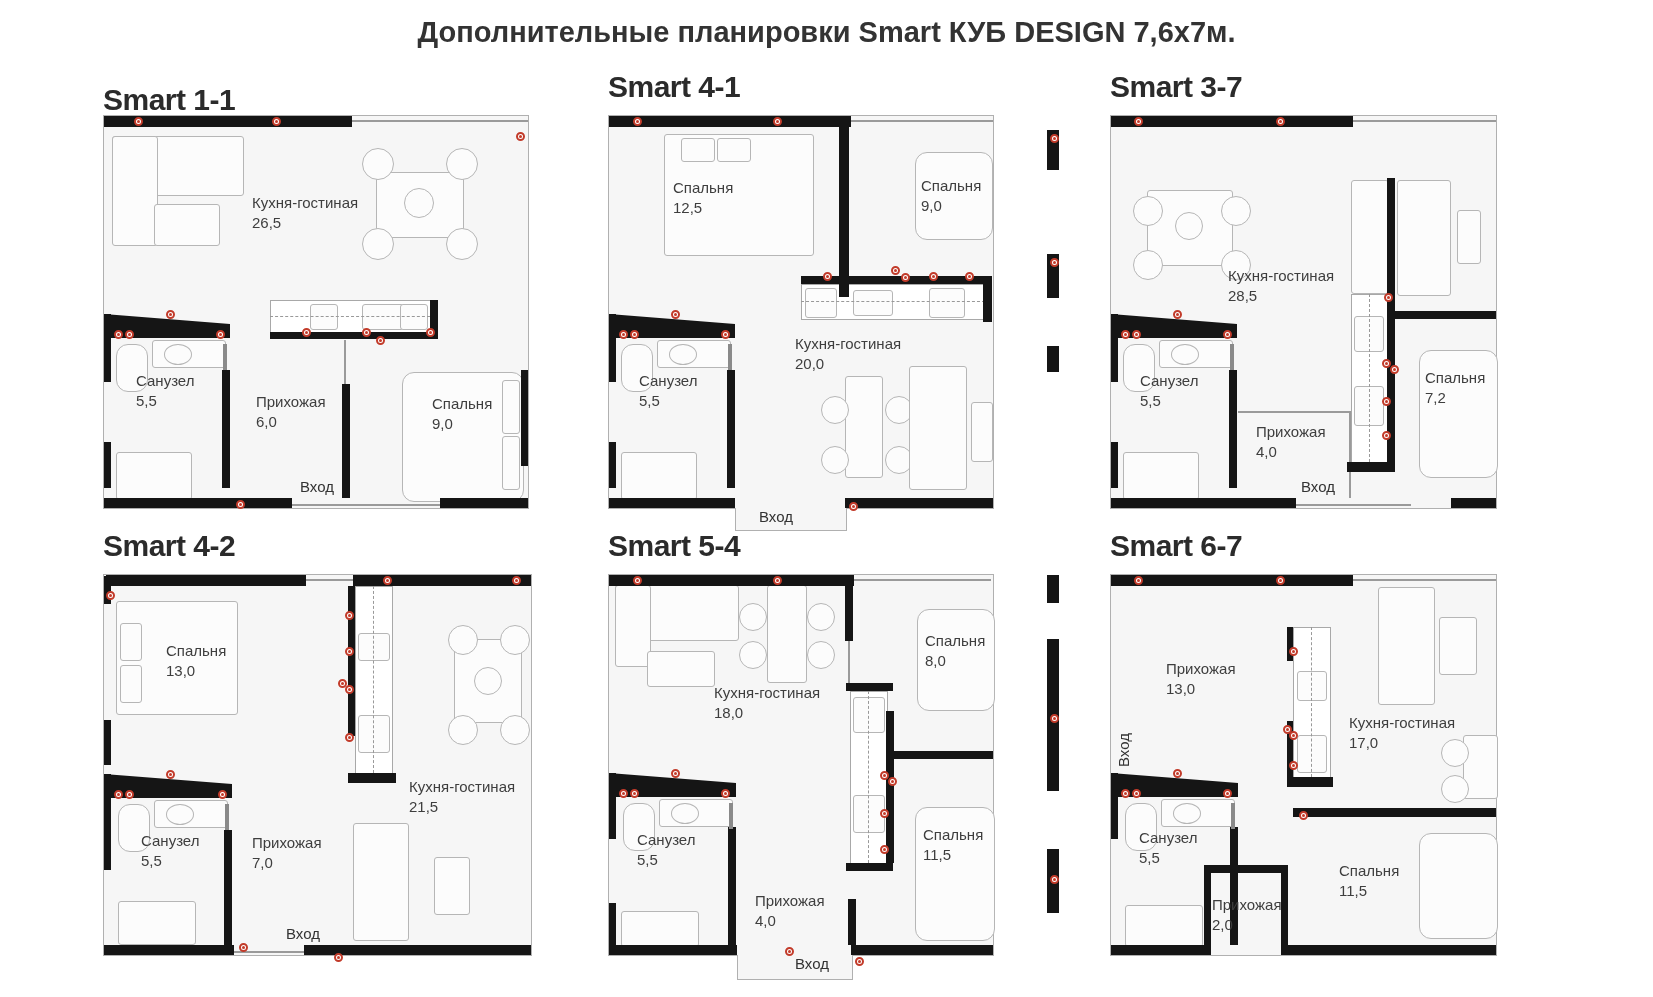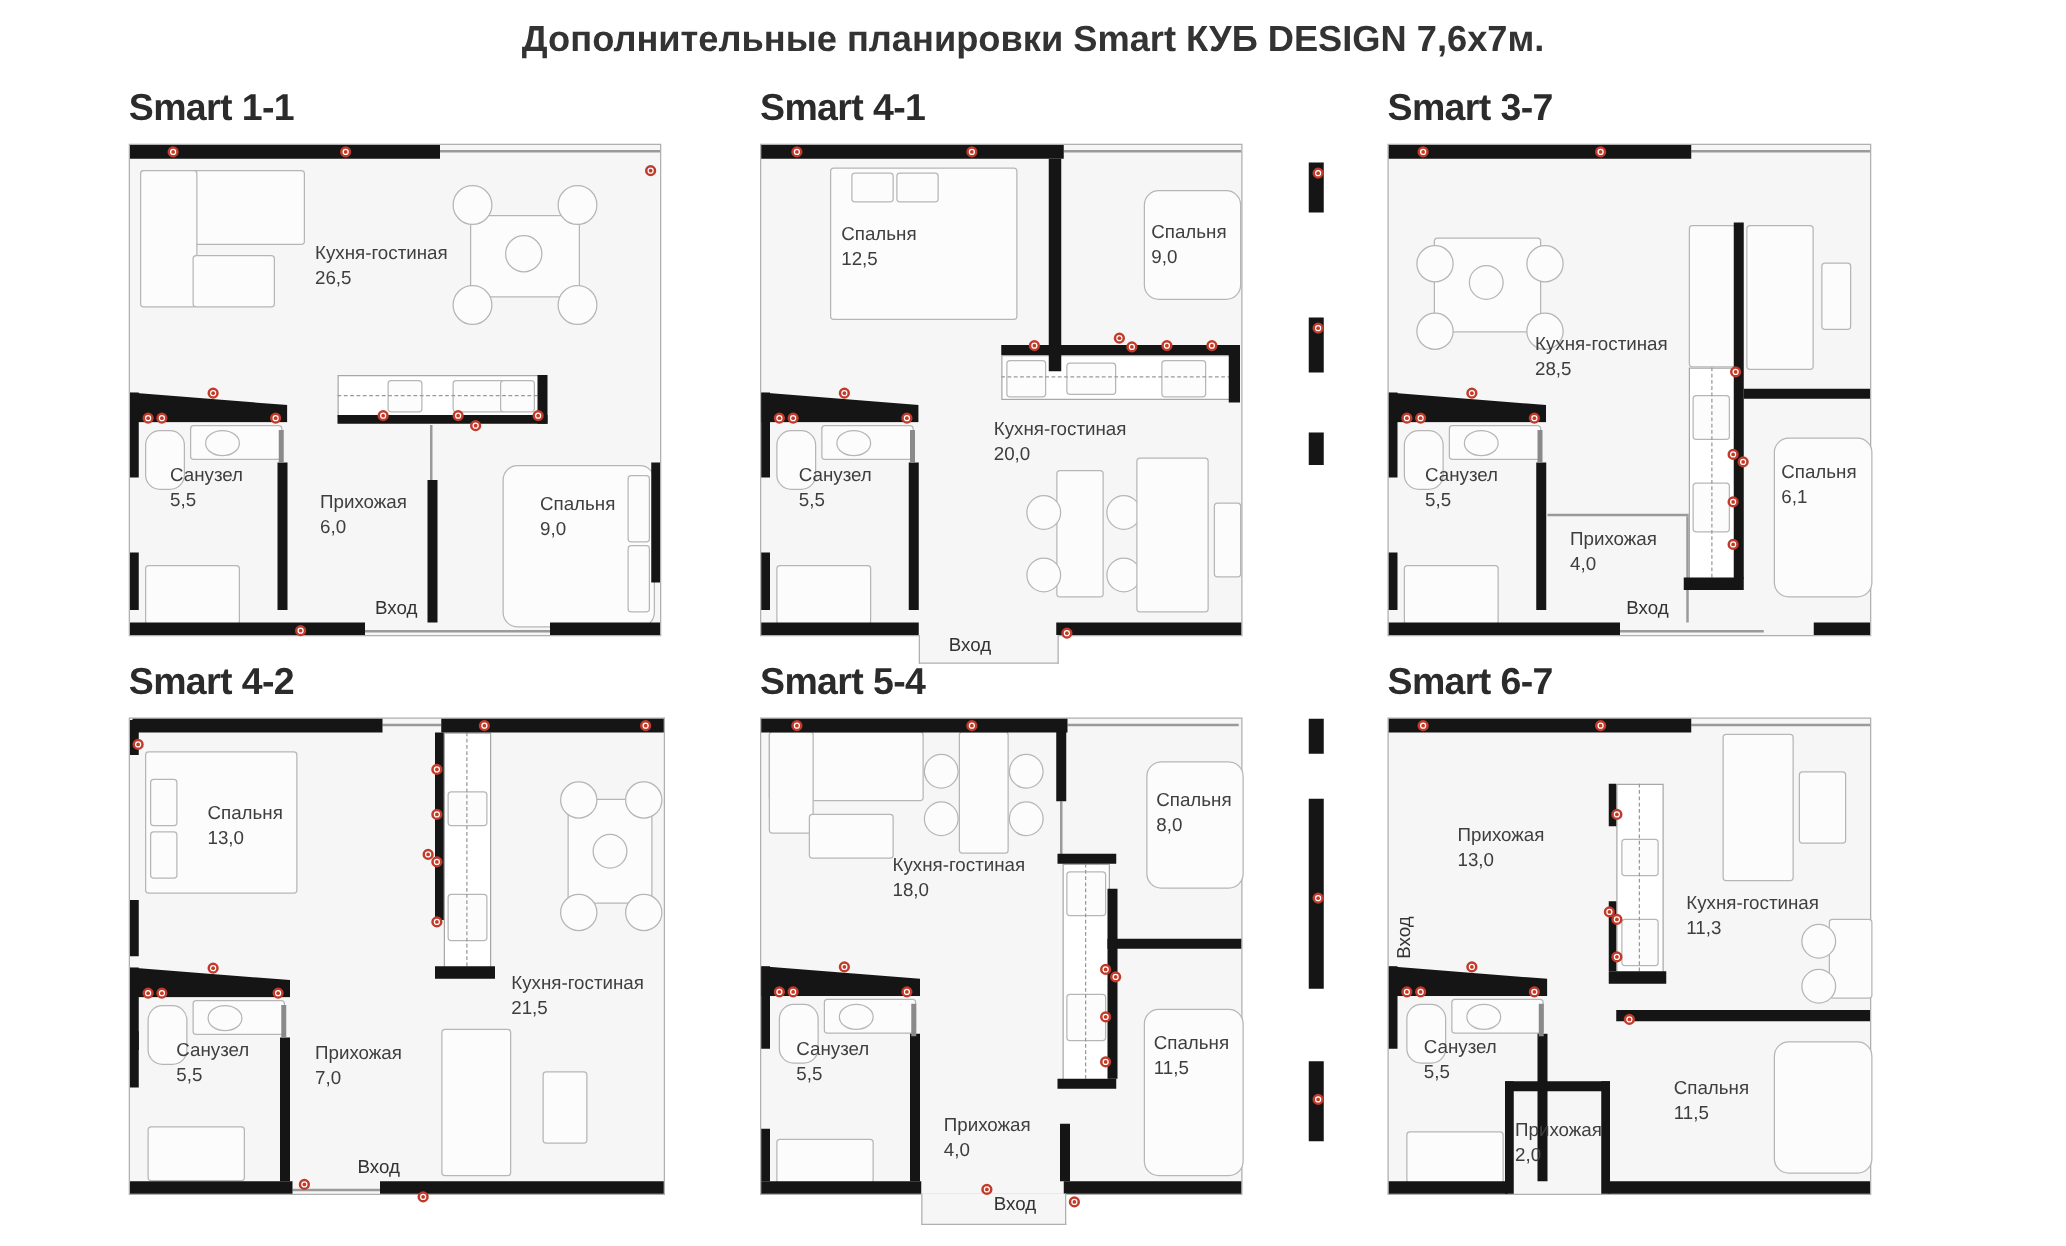--- a/index.html
+++ b/index.html
@@ -26,21 +26,21 @@
   .room-label{position:absolute;font-size:15px;color:#3e3e3e;line-height:1.3;z-index:5;white-space:nowrap;}
   .entr{position:absolute;font-size:15px;color:#333;z-index:5;white-space:nowrap;}
   .vtext{writing-mode:vertical-rl;transform:rotate(180deg);}
   .prot{position:absolute;background:#f6f6f6;border:1px solid #b0b0b0;border-top:none;z-index:4;}
 </style>
 </head>
 <body>
 
 <div class="main-title">Дополнительные планировки Smart КУБ DESIGN 7,6х7м.</div>
 
-<div class="plan-title" style="left:103px;top:70px">Smart 1-1</div>
+<div class="plan-title" style="left:103px;top:83px">Smart 1-1</div>
 <div class="plan-title" style="left:608px;top:70px">Smart 4-1</div>
 <div class="plan-title" style="left:1110px;top:70px">Smart 3-7</div>
 <div class="plan-title" style="left:103px;top:529px">Smart 4-2</div>
 <div class="plan-title" style="left:608px;top:529px">Smart 5-4</div>
 <div class="plan-title" style="left:1110px;top:529px">Smart 6-7</div>
 
 <div class="plan" style="left:103px;top:115px;width:424px;height:392px">
   <div class="w" style="left:0;top:0;width:248px;height:11px"></div>
   <div class="tl" style="left:248px;top:4px;width:176px;height:2px"></div>
   <div class="w" style="left:417px;top:254px;width:7px;height:96px"></div>
@@ -230,21 +230,21 @@
   <div class="room-label" style="left:29px;top:255px">
     <div>Санузел</div>
     <div>5,5</div>
   </div>
   <div class="room-label" style="left:145px;top:306px">
     <div>Прихожая</div>
     <div>4,0</div>
   </div>
   <div class="room-label" style="left:314px;top:252px">
     <div>Спальня</div>
-    <div>6,1</div>
+    <div>7,2</div>
   </div>
   <div class="entr" style="left:190px;top:362px">Вход</div>
 </div>
 
 <div class="plan" style="left:103px;top:574px;width:427px;height:380px">
   <div class="w" style="left:2px;top:0;width:200px;height:11px"></div>
   <div class="tl" style="left:202px;top:4px;width:47px;height:2px"></div>
   <div class="w" style="left:249px;top:0;width:178px;height:11px"></div>
   <div class="w" style="left:0;top:1px;width:7px;height:28px"></div>
   <div class="w" style="left:0;top:145px;width:7px;height:45px"></div>
@@ -426,21 +426,21 @@
   <div class="o" style="left:62px;top:194px"></div>
   <div class="o" style="left:10px;top:214px"></div>
   <div class="o" style="left:21px;top:214px"></div>
   <div class="o" style="left:112px;top:214px"></div>
   <div class="room-label" style="left:55px;top:84px">
     <div>Прихожая</div>
     <div>13,0</div>
   </div>
   <div class="room-label" style="left:238px;top:138px">
     <div>Кухня-гостиная</div>
-    <div>11,3</div>
+    <div>17,0</div>
   </div>
   <div class="room-label" style="left:28px;top:253px">
     <div>Санузел</div>
     <div>5,5</div>
   </div>
   <div class="room-label" style="left:101px;top:320px">
     <div>Прихожая</div>
     <div>2,0</div>
   </div>
   <div class="room-label" style="left:228px;top:286px">

